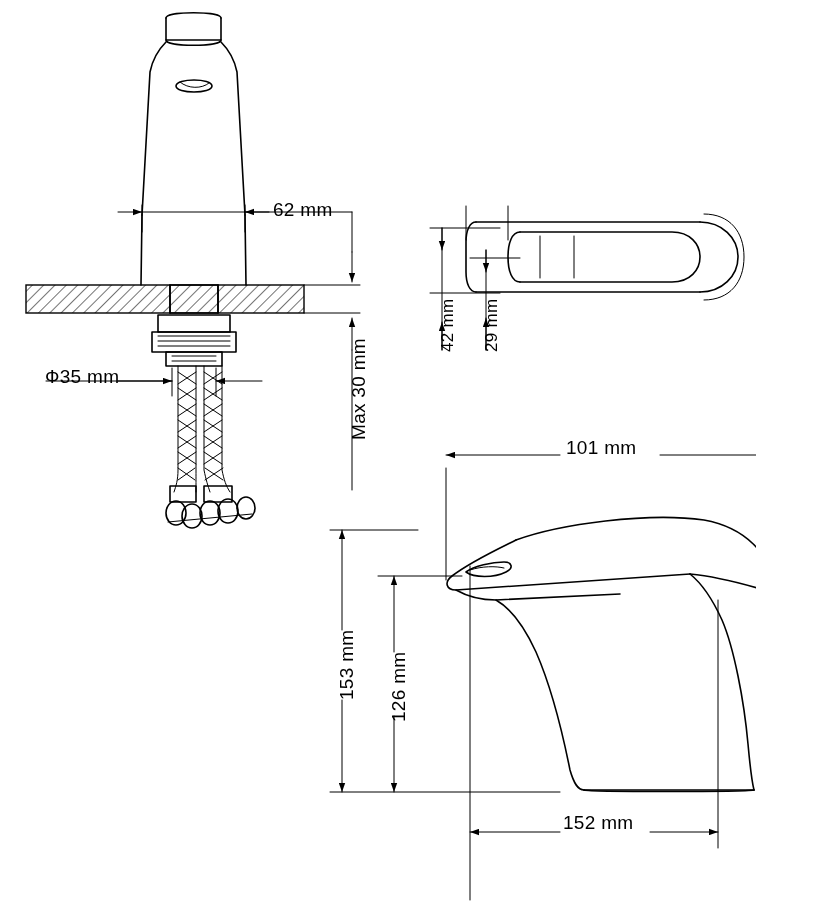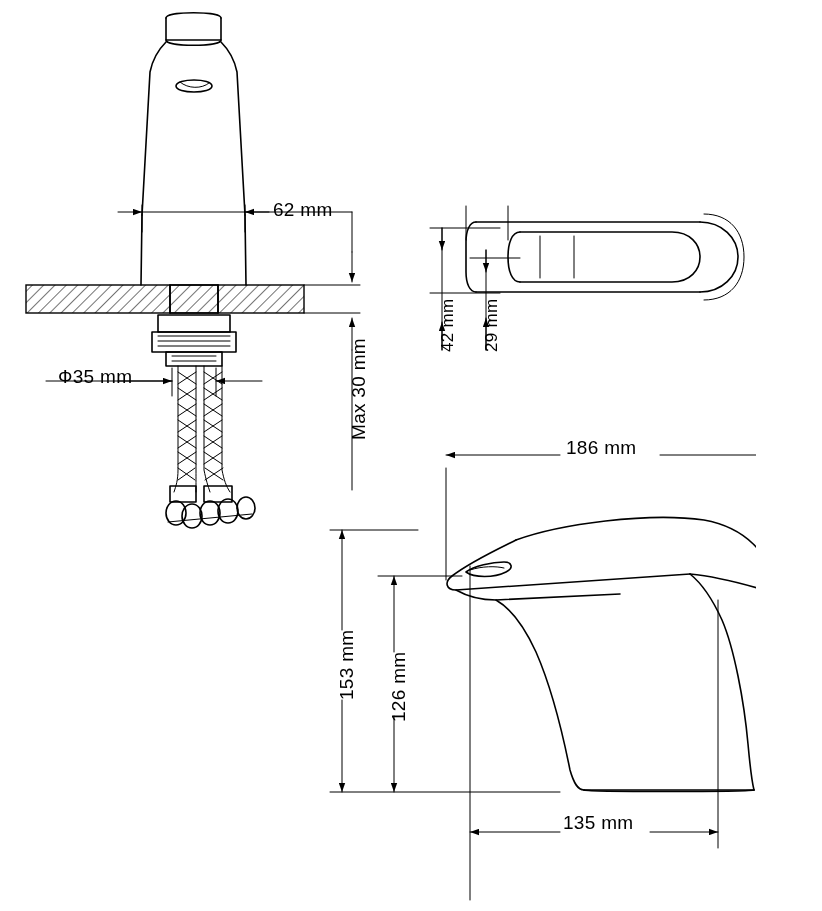--- a/index.html
+++ b/index.html
@@ -219,29 +219,29 @@
     <g>
       <path class="stroke-thin" d="M470,566 L470,900"></path>
       <path class="stroke-thin" d="M718,600 L718,848"></path>
       <line class="stroke-thin" x1="470" y1="832" x2="560" y2="832" marker-start="url(#arrowStart)"></line>
       <line class="stroke-thin" x1="718" y1="832" x2="650" y2="832" marker-start="url(#arrowStart)"></line>
     </g>
   </svg>
 
   <div class="dim-label" style="left:273px; top:199px;">62 mm</div>
 
-  <div class="dim-label" style="left:58px; top:366px;">Ф35 mm</div>
+  <div class="dim-label" style="left:45px; top:366px;">Ф35 mm</div>
 
   <div class="dim-label vert" style="left:348px; top:440px;">Max 30 mm</div>
 
   <div class="dim-label vert" style="left:438px; top:352px; font-size:17px;">42 mm</div>
 
   <div class="dim-label vert" style="left:482px; top:352px; font-size:17px;">29 mm</div>
 
-  <div class="dim-label" style="left:566px; top:437px;">186 mm</div>
+  <div class="dim-label" style="left:566px; top:437px;">101 mm</div>
 
   <div class="dim-label vert" style="left:336px; top:700px;">153 mm</div>
 
   <div class="dim-label vert" style="left:388px; top:722px;">126 mm</div>
 
-  <div class="dim-label" style="left:563px; top:812px;">135 mm</div>
+  <div class="dim-label" style="left:563px; top:812px;">152 mm</div>
 
 </div>
 
 </body></html>

